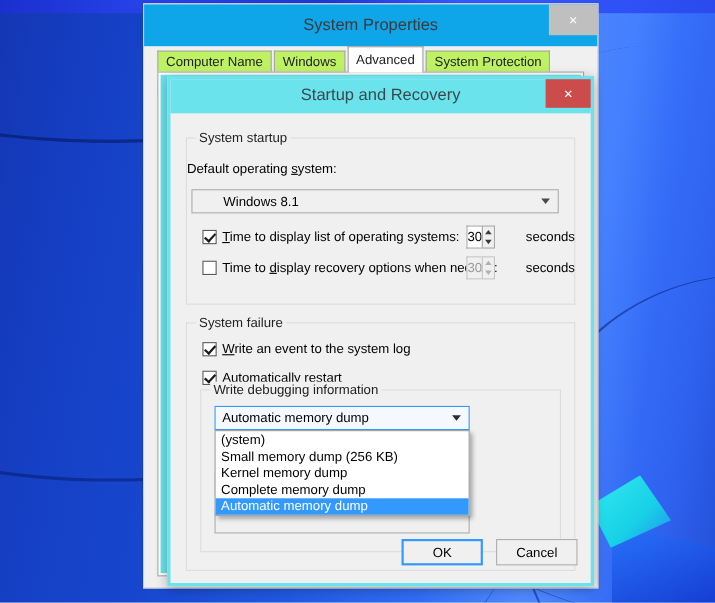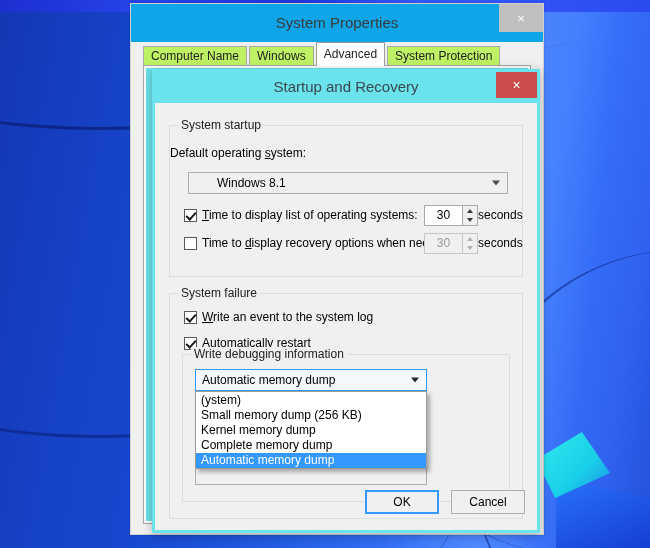--- a/index.html
+++ b/index.html
@@ -157,39 +157,39 @@
     padding-left:6px; font-size:12px; color:#000;
   }
   .combo .arrow {
     position:absolute; right:7px; top:50%;
     transform:translateY(-50%);
     width:0; height:0;
     border-left:4px solid transparent;
     border-right:4px solid transparent;
     border-top:5px solid #4a4a4a;
   }
-  #combo-os { left:18px; top:46px; right:14px;padding-left:28px; }
+  #combo-os { left:4px; top:46px; right:14px;padding-left:28px; }
 
   
   .cbrow { position:absolute; height:18px; display:flex; align-items:center; }
   .cbox {
     width:13px; height:13px; flex:none;
     background:#ffffff; border:1px solid #5a5a5a;
     margin-right:5px; position:relative;
   }
   .cbox.checked::after {
     content:""; position:absolute;
     left:3px; top:0px; width:4px; height:8px;
     border:solid #1a1a1a; border-width:0 2px 2px 0;
     transform:rotate(42deg);
   }
   .cbtext { font-size:12px; color:#000; white-space:nowrap; }
 
   
-  .spin { position:absolute; width:54px; height:21px; display:flex;border-radius:10px; }
+  .spin { position:absolute; width:26px; height:21px; display:flex;border-radius:10px; }
   .spin .val {
     flex:1; background:#ffffff; border:1px solid #a9a9a9; border-right:none;
     font-size:12px; color:#000; text-align:center; line-height:19px;
   }
   .spin .btns {
     width:16px; background:#f0f0f0; border:1px solid #a9a9a9;
     display:flex; flex-direction:column;
   }
   .spin .btns i {
     flex:1; position:relative;

